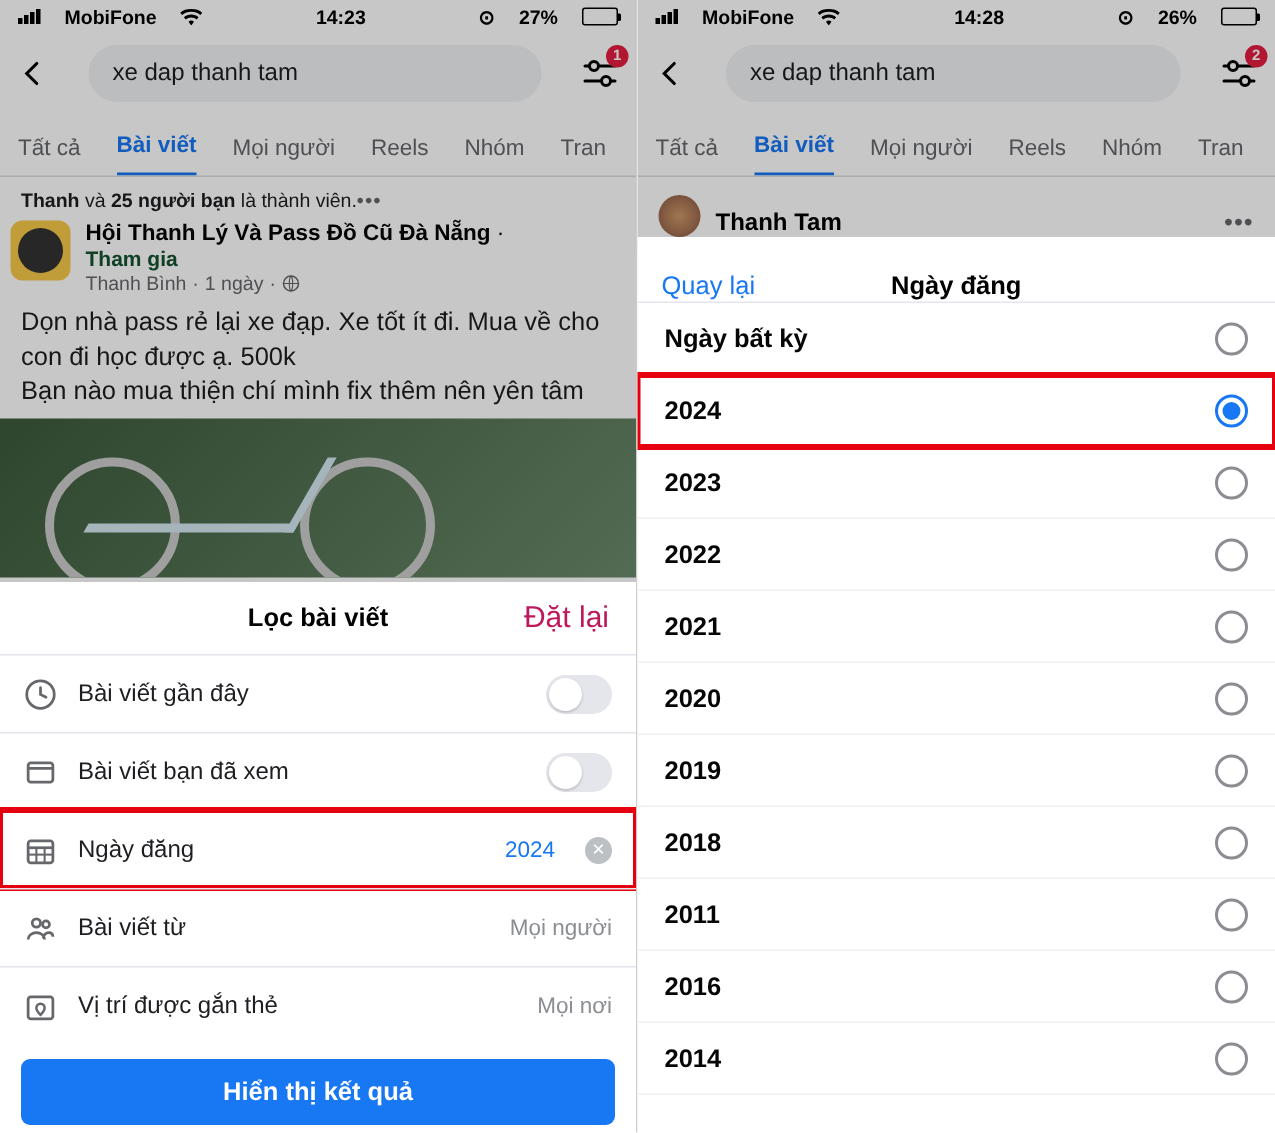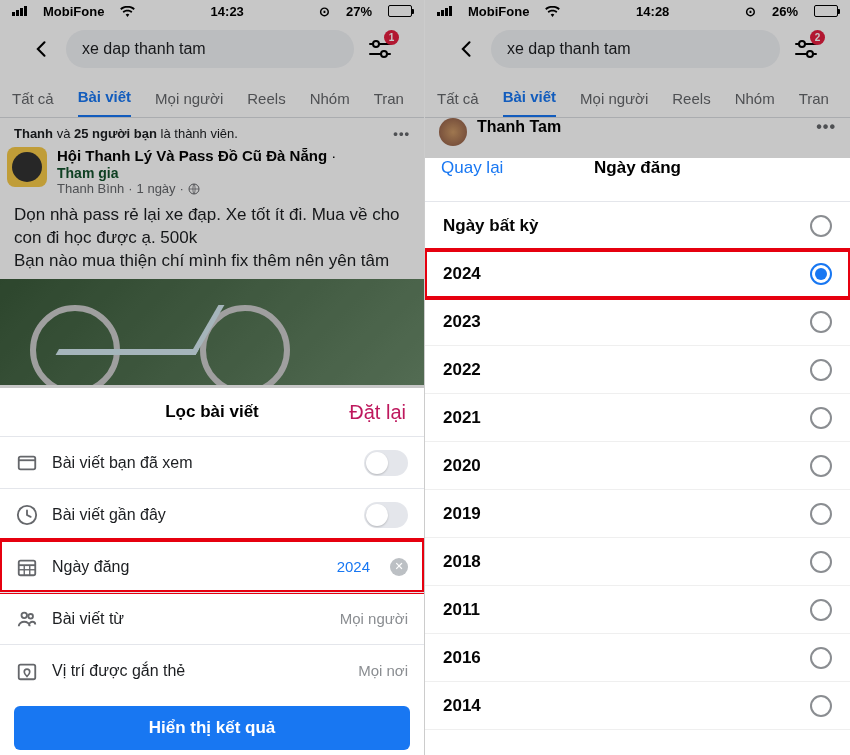--- a/index.html
+++ b/index.html
@@ -14,31 +14,31 @@
 .signal-bars span:nth-child(1){height:4px}.signal-bars span:nth-child(2){height:6px}.signal-bars span:nth-child(3){height:8px}.signal-bars span:nth-child(4){height:10px}
 .wifi-icon { width: 15px; height: 11px; }
 .battery { width: 24px; height: 12px; border: 1px solid #000; border-radius: 2px; position: relative; }
 .battery::after { content:''; position:absolute; right:-3px; top:3px; width:2px; height:5px; background:#000; border-radius:0 1px 1px 0; }
 .battery-fill { height:100%; background:#000; }
 
 .dim-overlay { position: absolute; top: 0; left: 0; right: 0; background: rgba(0,0,0,0.22); z-index: 2; }
 .dim-left { height: 388px; }
 .dim-right { height: 158px; }
 
-.search-header { height: 54px; display: flex; align-items: center; padding: 0 28px; gap: 10px; }
+.search-header { height: 54px; display: flex; align-items: center; padding: 0 8px; gap: 23px; }
 .back-btn { width: 28px; height: 28px; display: flex; align-items: center; justify-content: center; }
 .search-input { flex: 1; height: 38px; background: #f0f2f5; border-radius: 20px; display: flex; align-items: center; padding: 0 16px; font-size: 16px; color: #1c1e21; }
 .filter-icon-wrap { position: relative; width: 32px; height: 32px; display:flex; align-items:center; justify-content:center; }
 .badge { position: absolute; top: -3px; right: -3px; background: #e41e3f; color: #fff; font-size: 10px; min-width: 15px; height: 15px; border-radius: 8px; display: flex; align-items: center; justify-content: center; font-weight: 700; }
 
 .tabs { height: 42px; display: flex; align-items: flex-end; padding: 0 12px; gap: 24px; font-size: 15px; color: #65676b; border-bottom: 1px solid #dadde1; overflow: hidden; white-space: nowrap; }
 .tab { padding-bottom: 10px; margin-top: 10px; }
 .tab.active { color: #1877f2; border-bottom: 2px solid #1877f2; font-weight: 600; }
 
-.post-meta { padding: 8px 14px 0; font-size: 13px; color: #1c1e21; display:flex; justify-content:space-between; align-items:flex-start; }
+.post-meta { padding: 8px 14px 0; font-size: 13px; color: #1c1e21; display:flex; justify-content:flex-start; align-items:flex-start; }
 .post-meta b { font-weight: 600; }
 .avatar { width: 40px; height: 40px; border-radius: 8px; background: #f7c948; display:inline-flex; align-items:center; justify-content:center; overflow:hidden; }
 .avatar-inner { width:30px; height:30px; background:#333; border-radius:50%; }
 .post-head { display: flex; gap: 10px; padding: 6px 7px; }
 .post-head-text { flex:1; font-size: 15px; }
 .group-name { font-weight: 700; color: #050505; }
 .join-link { color: #14532d; font-weight: 600; font-size: 14px; }
 .sub-meta { font-size: 13px; color: #65676b; display:flex; align-items:center; gap:4px; }
 .post-body { padding: 2px 14px 6px; font-size: 17px; color: #1c1e21; line-height: 1.35; }
 .post-image { height: 106px; background: linear-gradient(135deg,#3a5a3a,#6a8a6a); position:relative; overflow:hidden; }
@@ -58,25 +58,25 @@
 .filter-icon { width: 22px; height: 22px; color: #65676b; display:flex; align-items:center; justify-content:center; }
 .filter-label { flex: 1; }
 .filter-value { color: #1877f2; font-size: 15px; }
 .filter-value.muted { color: #8a8d91; }
 .toggle { width: 44px; height: 26px; background: #e4e6eb; border-radius: 13px; position: relative; }
 .toggle::after { content:''; position:absolute; left:2px; top:2px; width:22px; height:22px; background:#fff; border-radius:50%; box-shadow:0 1px 2px rgba(0,0,0,0.2); }
 .clear-pill { width:18px; height:18px; background:#bcc0c4; border-radius:50%; display:inline-flex; align-items:center; justify-content:center; color:#fff; font-size:11px; margin-left:6px; }
 
 .primary-btn { margin: 10px 14px; height: 44px; background: #1877f2; color: #fff; border-radius: 6px; display: flex; align-items: center; justify-content: center; font-size: 17px; font-weight: 600; }
 
-.profile-strip { height: 40px; display:flex; align-items:flex-start; padding: 0 14px; gap: 10px; }
+.profile-strip { height: 40px; display:flex; align-items:flex-end; padding: 0 14px; gap: 10px; }
 .profile-av { width: 28px; height:28px; border-radius:50%; background: radial-gradient(circle,#c96,#854); }
 
 .sheet-right { top: 158px; }
-.sheet-header-right { height: 44px; display:flex; align-items:flex-start; justify-content:center; position:relative; border-bottom: 1px solid #e4e6eb; }
+.sheet-header-right { height: 44px; display:flex; align-items:flex-end; justify-content:center; position:relative; border-bottom: 1px solid #e4e6eb; }
 .back-link { position:absolute; left:16px; color:#1877f2; font-size:17px; }
 
 .option-row { height: 48px; display:flex; align-items:center; justify-content:space-between; padding: 0 18px; font-size: 17px; font-weight: 600; color:#050505; border-bottom:1px solid #efefef; position:relative; }
 .option-row.highlighted { outline: 4px solid #e6000f; outline-offset: -2px; }
 .radio { width:22px; height:22px; border:2px solid #8a8d91; border-radius:50%; display:flex; align-items:center; justify-content:center; }
 .radio.selected { border-color:#1877f2; }
 .radio.selected::after { content:''; width:12px; height:12px; background:#1877f2; border-radius:50%; }
 </style>
 </head>
 <body>
@@ -178,36 +178,36 @@
 
   <div class="sheet sheet-left">
     <div class="sheet-header">
       <span class="sheet-title">Lọc bài viết</span>
       <span class="sheet-reset">Đặt lại</span>
     </div>
 
     <div class="filter-row">
       <span class="filter-icon">
           <svg width="22" height="22" viewBox="0 0 24 24">
+            <circle cx="12" cy="12" r="10" stroke="#65676b" stroke-width="2" fill="none"></circle>
+            <path d="M12 7v5l4 2" stroke="#65676b" stroke-width="2" fill="none" stroke-linecap="round"></path>
+          </svg>
+        </span>
+      <span class="filter-label">Bài viết gần đây</span>
+      <span class="toggle"></span>
+    </div>
+
+    <div class="filter-row">
+      <span class="filter-icon">
+          <svg width="22" height="22" viewBox="0 0 24 24">
             <rect x="3" y="5" width="18" height="14" rx="2" stroke="#65676b" stroke-width="2" fill="none"></rect>
             <line x1="3" y1="9" x2="21" y2="9" stroke="#65676b" stroke-width="2"></line>
           </svg>
         </span>
       <span class="filter-label">Bài viết bạn đã xem</span>
-      <span class="toggle"></span>
-    </div>
-
-    <div class="filter-row">
-      <span class="filter-icon">
-          <svg width="22" height="22" viewBox="0 0 24 24">
-            <circle cx="12" cy="12" r="10" stroke="#65676b" stroke-width="2" fill="none"></circle>
-            <path d="M12 7v5l4 2" stroke="#65676b" stroke-width="2" fill="none" stroke-linecap="round"></path>
-          </svg>
-        </span>
-      <span class="filter-label">Bài viết gần đây</span>
       <span class="toggle"></span>
     </div>
 
     <div class="filter-row highlighted">
       <span class="filter-icon">
           <svg width="22" height="22" viewBox="0 0 24 24">
             <rect x="3" y="5" width="18" height="16" rx="2" stroke="#65676b" stroke-width="2" fill="none"></rect>
             <line x1="3" y1="10" x2="21" y2="10" stroke="#65676b" stroke-width="2"></line>
             <line x1="9" y1="10" x2="9" y2="21" stroke="#65676b" stroke-width="1.5"></line>
             <line x1="15" y1="10" x2="15" y2="21" stroke="#65676b" stroke-width="1.5"></line>

